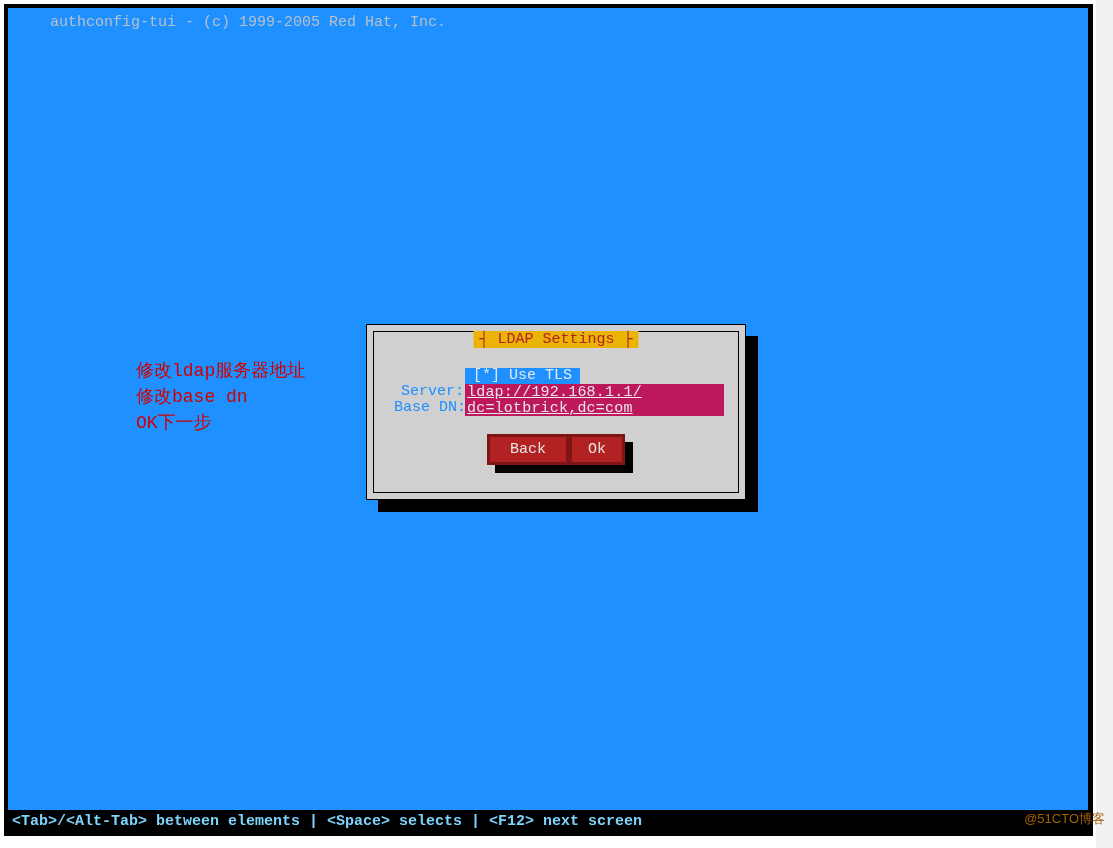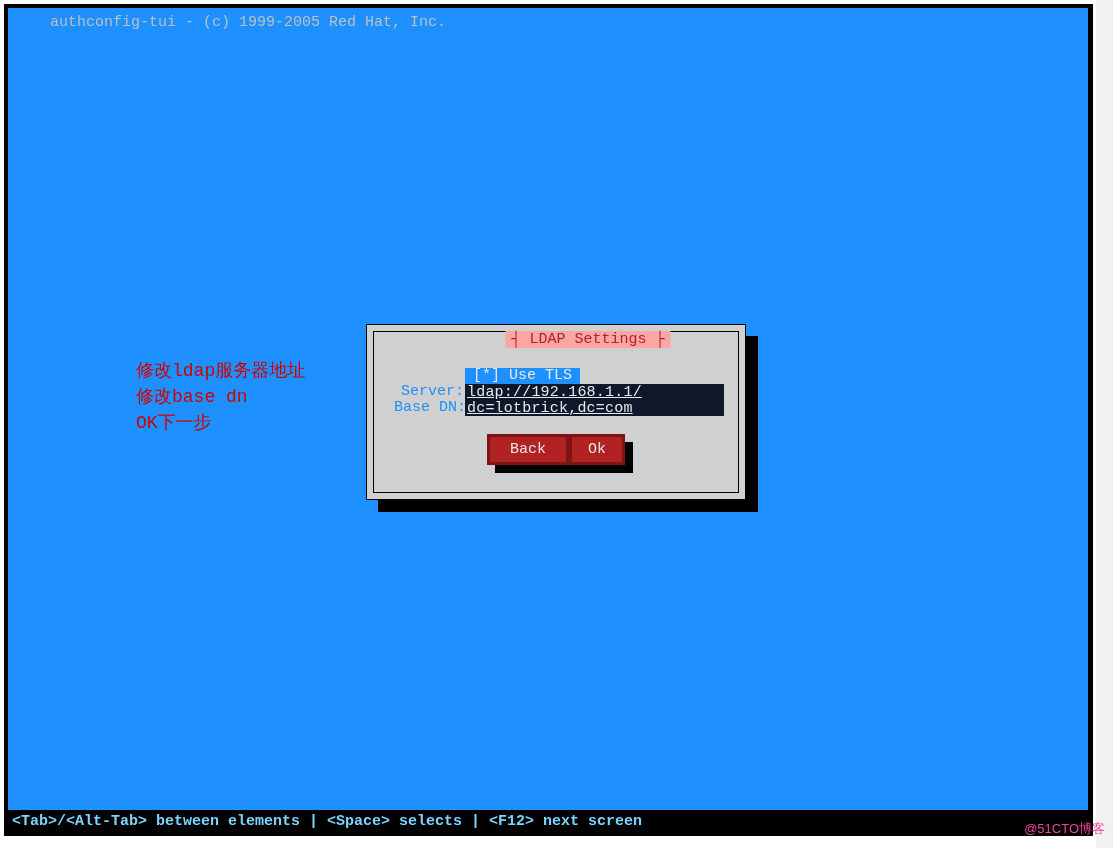--- a/index.html
+++ b/index.html
@@ -69,25 +69,24 @@
     top: 6px;
     right: 6px;
     bottom: 6px;
     border: 1px solid #000;
   }
   .dialog-title {
     position: absolute;
     top: -1px;
     left: 50%;
     transform: translateX(-50%);
-    background: #fca5a5;
+    background: #eab308;
     color: #b22222;
     padding: 0 6px;
     white-space: pre;
-    margin-left: 32px;
   }
 
   .fields {
     position: absolute;
     top: 36px;
     left: 20px;
     right: 14px;
     line-height: 16px;
   }
   .row {
@@ -103,21 +102,21 @@
     white-space: pre;
   }
   .checkbox-cell {
     background: #1e90ff;
     color: #e8e8e8;
     padding: 0 8px;
     font-weight: normal;
   }
   .text-input {
     flex: 1 1 auto;
-    background: #0f172a;
+    background: #be185d;
     color: #e8e8e8;
     font-family: inherit;
     font-size: inherit;
     border: none;
     outline: none;
     height: 16px;
     padding: 0 2px;
     text-decoration: underline;
     text-decoration-color: #e8e8e8;
     letter-spacing: 0.2px;
@@ -166,22 +165,22 @@
     top: 350px;
     color: #d00000;
     font-family: "SimSun", "Courier New", monospace;
     font-size: 18px;
     line-height: 26px;
     font-weight: 500;
   }
   .watermark {
     position: absolute;
     right: 8px;
-    bottom: 10px;
-    color: #ec4899;
+    bottom: 20px;
+    color: #a16207;
     font-family: Arial, sans-serif;
     font-size: 13px;
     margin-left: 44px;
   }
   .scrollbar-gap {
     position: absolute;
     right: 0;
     top: 0;
     width: 17px;
     height: 848px;

